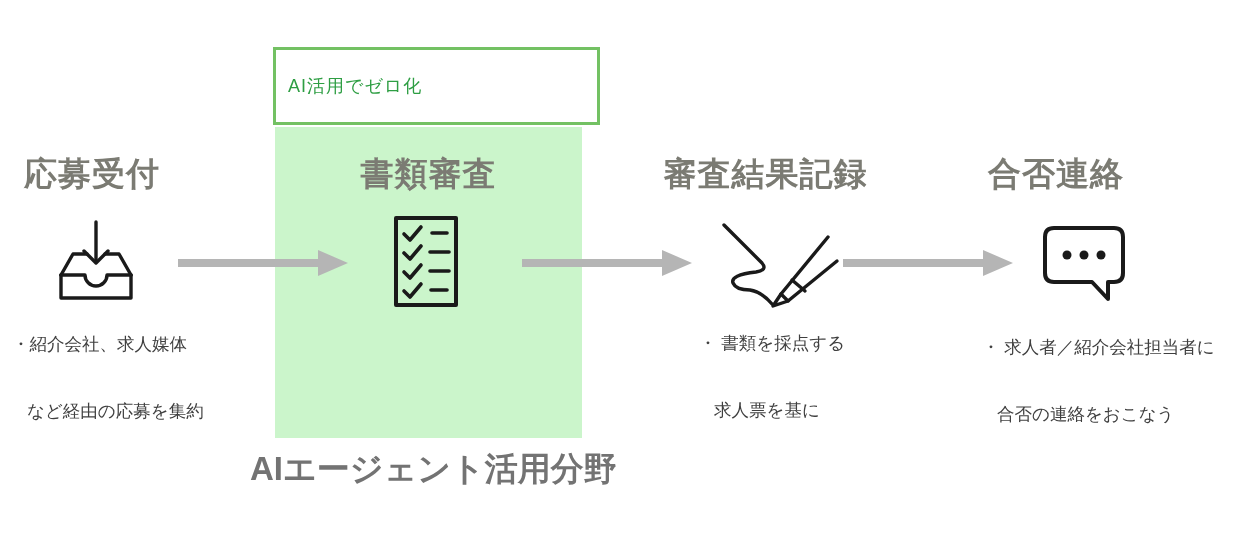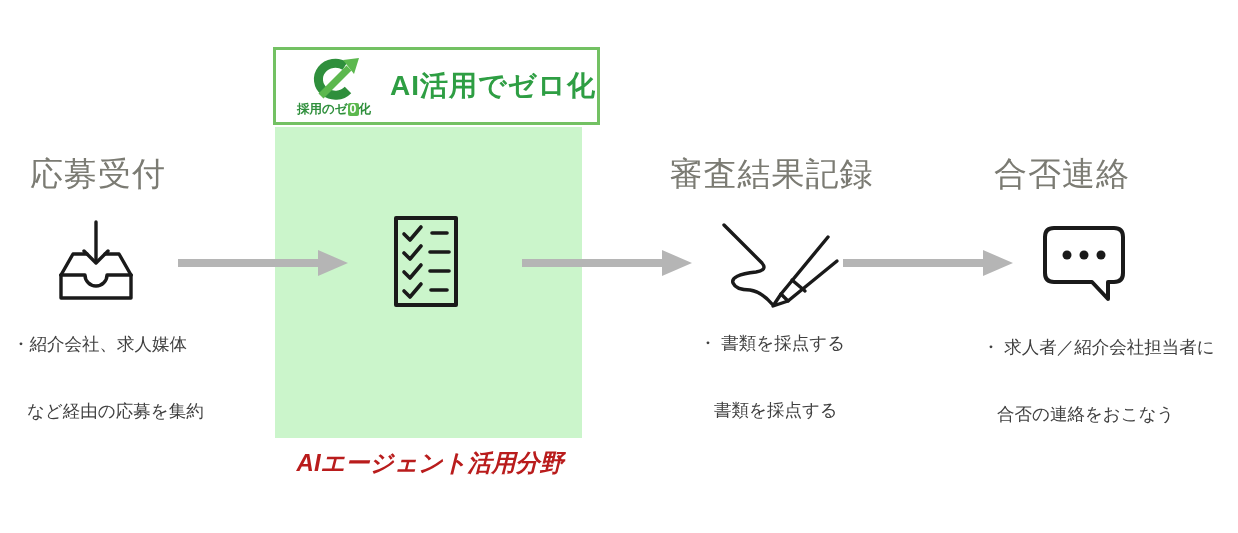--- a/index.html
+++ b/index.html
@@ -15,65 +15,56 @@
 
   
   .badge {
     left:273px; top:47px; width:309px; height:72px;
     background:#ffffff; border:3px solid #73c163;
     display:flex; align-items:center; gap:10px; padding-left:12px;
   }
   .logo { width:92px; display:flex; flex-direction:column; align-items:center; }
   .logo-text { font-size:12.5px; font-weight:bold; color:#2f8f3c; white-space:nowrap; line-height:1; margin-top:1px; letter-spacing:0; }
   .logo-zero-box { display:inline-block; background:#5cb84e; color:#ffffff; border-radius:2px; padding:0 2px; }
-  .badge-label { font-size:28px; font-weight:bold; color:#2e9e43; letter-spacing:1px; white-space:nowrap; }
+  .badge-label { font-size:18px; font-weight:normal; color:#2e9e43; letter-spacing:1px; white-space:nowrap; }
 
   
-  .step-title { font-size:33px; font-weight:normal; color:#7b7b73; letter-spacing:1px; white-space:nowrap;margin-left:6px; }
+  .step-title { font-size:33px; font-weight:bold; color:#7b7b73; letter-spacing:1px; white-space:nowrap; }
   .t1 { left:24px;  top:152px; }
   .t2 { left:275px; top:152px; width:307px; text-align:center; }
   .t3 { left:648px; top:152px; width:235px; text-align:center; }
   .t4 { left:988px; top:152px; width:195px; text-align:left; }
 
   
   .note { font-size:17.5px; color:#3f3f3f; line-height:27px; white-space:nowrap; }
   .note .cont { padding-left:15px;margin-top:40px; }
   .b1 { left:12px;  top:331px; }
   .b2 { left:307px; top:327px; line-height:28px; }
   .b3 { left:699px; top:330px; }
   .b4 { left:982px; top:334px; }
 
   
   .caption { left:250px; top:447px; width:360px; text-align:center;
-             font-size:24px; font-weight:bold; color:#b91c1c; white-space:nowrap;font-style:italic; }
+             font-size:33px; font-weight:bold; color:#737373; white-space:nowrap; }
 
   svg { display:block; }
 </style>
 </head>
 <body>
 
 <div id="stage">
 
   <div class="abs panel"></div>
 
   <div class="abs badge">
-    <div class="logo">
-      <span>
-        <svg width="54" height="46" viewBox="0 0 54 46">
-          <path d="M38 10 A17 16 0 1 0 41 34" fill="none" stroke="#2f8f3c" stroke-width="9"></path>
-          <path d="M14 40 L42 12" stroke="#5cb84e" stroke-width="7" fill="none"></path>
-          <polygon points="36,4 52,2 47,18" fill="#5cb84e"></polygon>
-        </svg>
-      </span>
-      <span class="logo-text"><span>採用のゼ</span><span class="logo-zero-box">0</span><span>化</span></span>
-    </div>
     <div class="badge-label">AI活用でゼロ化</div>
   </div>
 
   <div class="abs step-title t1">応募受付</div>
+  <div class="abs step-title t2">書類審査</div>
   <div class="abs step-title t3">審査結果記録</div>
   <div class="abs step-title t4">合否連絡</div>
 
   <div class="abs" style="left:58px; top:219px;">
     <svg width="76" height="82" viewBox="0 0 76 82" fill="none" stroke="#1a1a1a" stroke-width="3.4" stroke-linecap="round" stroke-linejoin="round">
       <path d="M38 3 V42"></path>
       <path d="M26 32 L38 44 L50 32"></path>
       <path d="M3 56 L15 35 H29 M47 35 H61 L73 56"></path>
       <path d="M3 56 V79 H73 V56"></path>
       <path d="M3 56 H27 A11 11 0 0 0 49 56 H73"></path>
@@ -131,21 +122,21 @@
       <polygon points="140,2 170,15 140,28" fill="#b5b5b5"></polygon>
     </svg>
   </div>
 
   <div class="abs note b1">
     <div>・紹介会社、求人媒体</div>
     <div class="cont">など経由の応募を集約</div>
   </div>
   <div class="abs note b3">
     <div>・ 書類を採点する</div>
-    <div class="cont">書類を採点する</div>
+    <div class="cont">求人票を基に</div>
   </div>
   <div class="abs note b4">
     <div>・ 求人者／紹介会社担当者に</div>
     <div class="cont">合否の連絡をおこなう</div>
   </div>
 
   <div class="abs caption">AIエージェント活用分野</div>
 
 </div>
 

